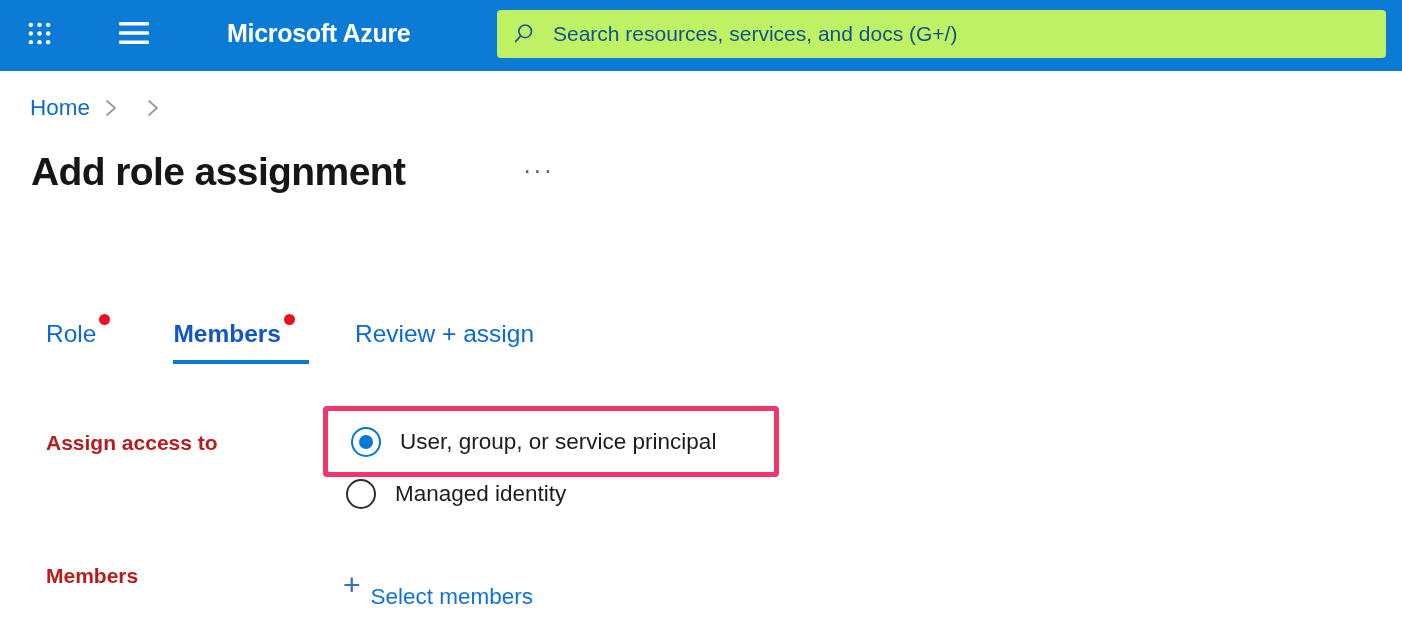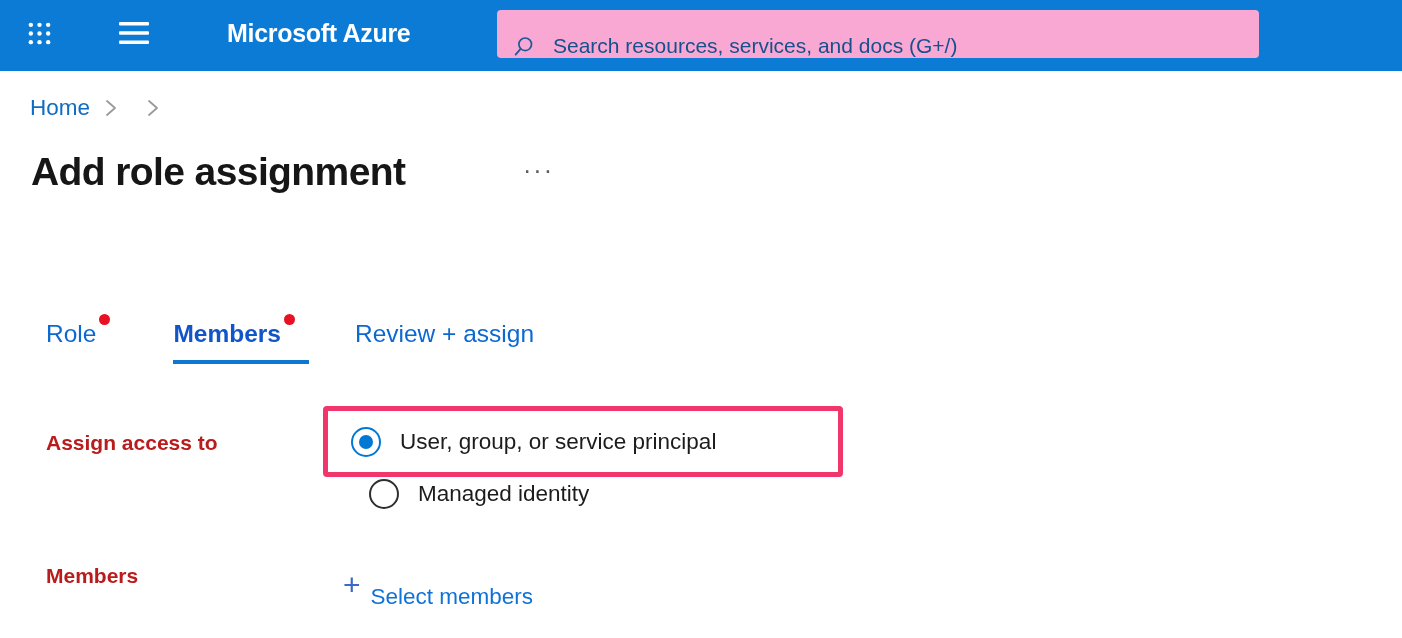--- a/index.html
+++ b/index.html
@@ -34,24 +34,24 @@
   .azure-title {
     position: absolute; left: 227px; top: 19px;
     color: #ffffff;
     font-size: 25px;
     font-weight: 700;
     letter-spacing: -0.3px;
     white-space: nowrap;
   }
   .searchbox {
     position: absolute; left: 497px; top: 10px;
-    width: 762px; height: 48px;
-    background: #f9a8d4;
+    width: 889px; height: 48px;
+    background: #bef264;
     border-radius: 4px;
-    display: flex; align-items: flex-end;
+    display: flex; align-items: center;
   }
   .searchbox .search-icon-wrap {
     margin-left: 16px;
     display: flex; align-items: center;
   }
   .searchbox input {
     flex: 1;
     margin-left: 18px;
     margin-right: 12px;
     border: none; outline: none;
@@ -137,31 +137,31 @@
     font-size: 21px;
     font-weight: 700;
     color: #b91c1c;
     white-space: nowrap;
   }
   .label-assign { left: 46px; top: 431px; }
   .label-members { left: 46px; top: 564px; }
 
   .highlight-box {
     position: absolute; left: 323px; top: 406px;
-    width: 520px; height: 71px;
+    width: 456px; height: 71px;
     border: 5px solid #f0366b;
     border-radius: 4px;
     display: flex; align-items: center;
   }
   .radio-row {
     display: flex; align-items: center;
     cursor: pointer;
   }
   .radio-row-managed {
-    position: absolute; left: 369px; top: 479px;
+    position: absolute; left: 346px; top: 479px;
   }
   .radio-outer {
     width: 30px; height: 30px;
     border-radius: 50%;
     flex: 0 0 auto;
     position: relative;
     background: #ffffff;
   }
   .radio-selected { border: 2.5px solid #0078d4; }
   .radio-selected::after {

